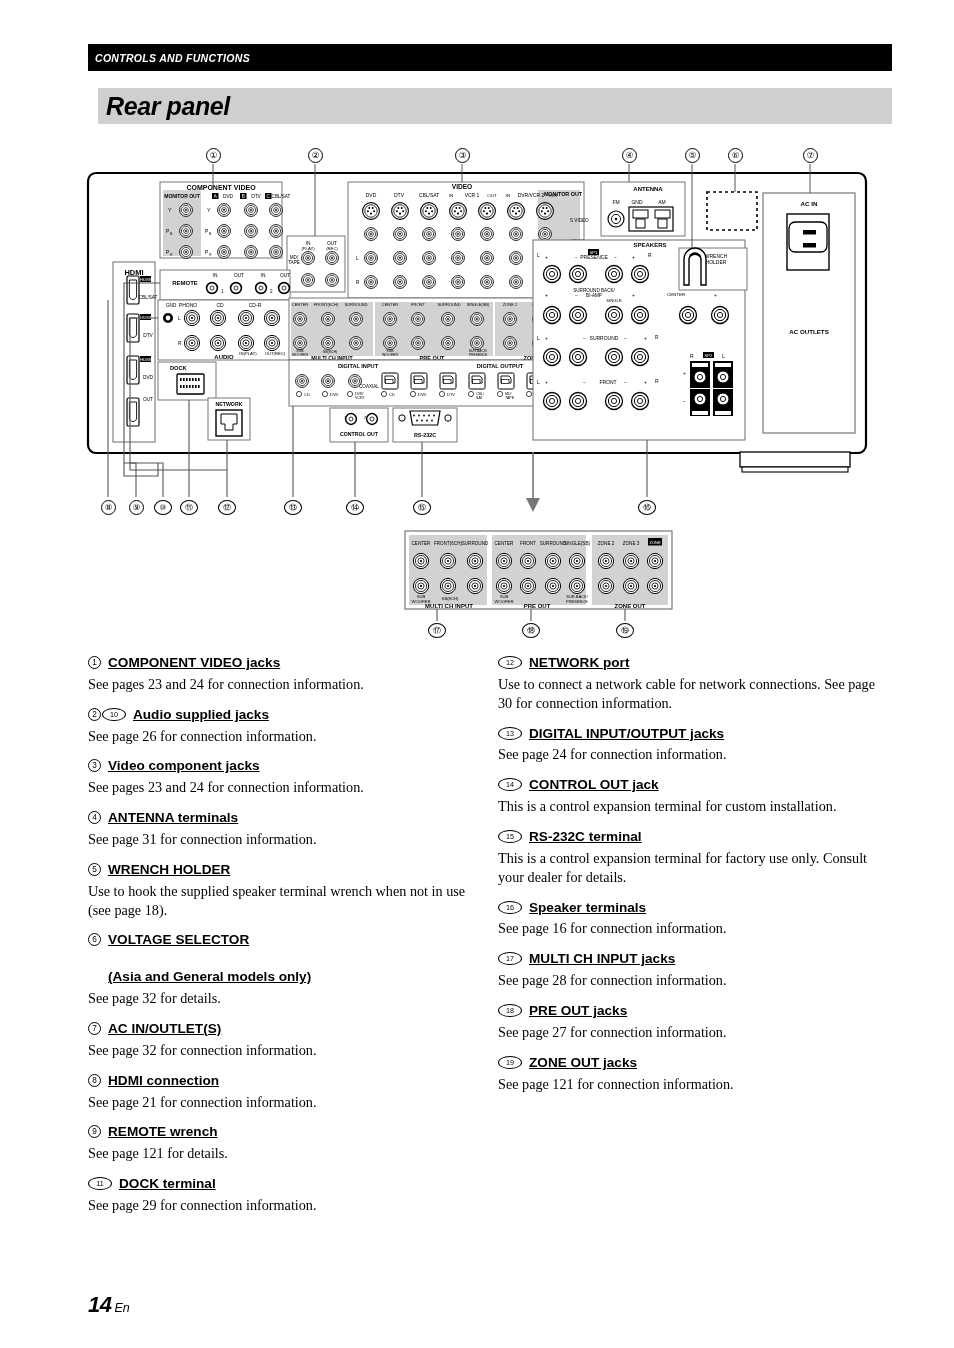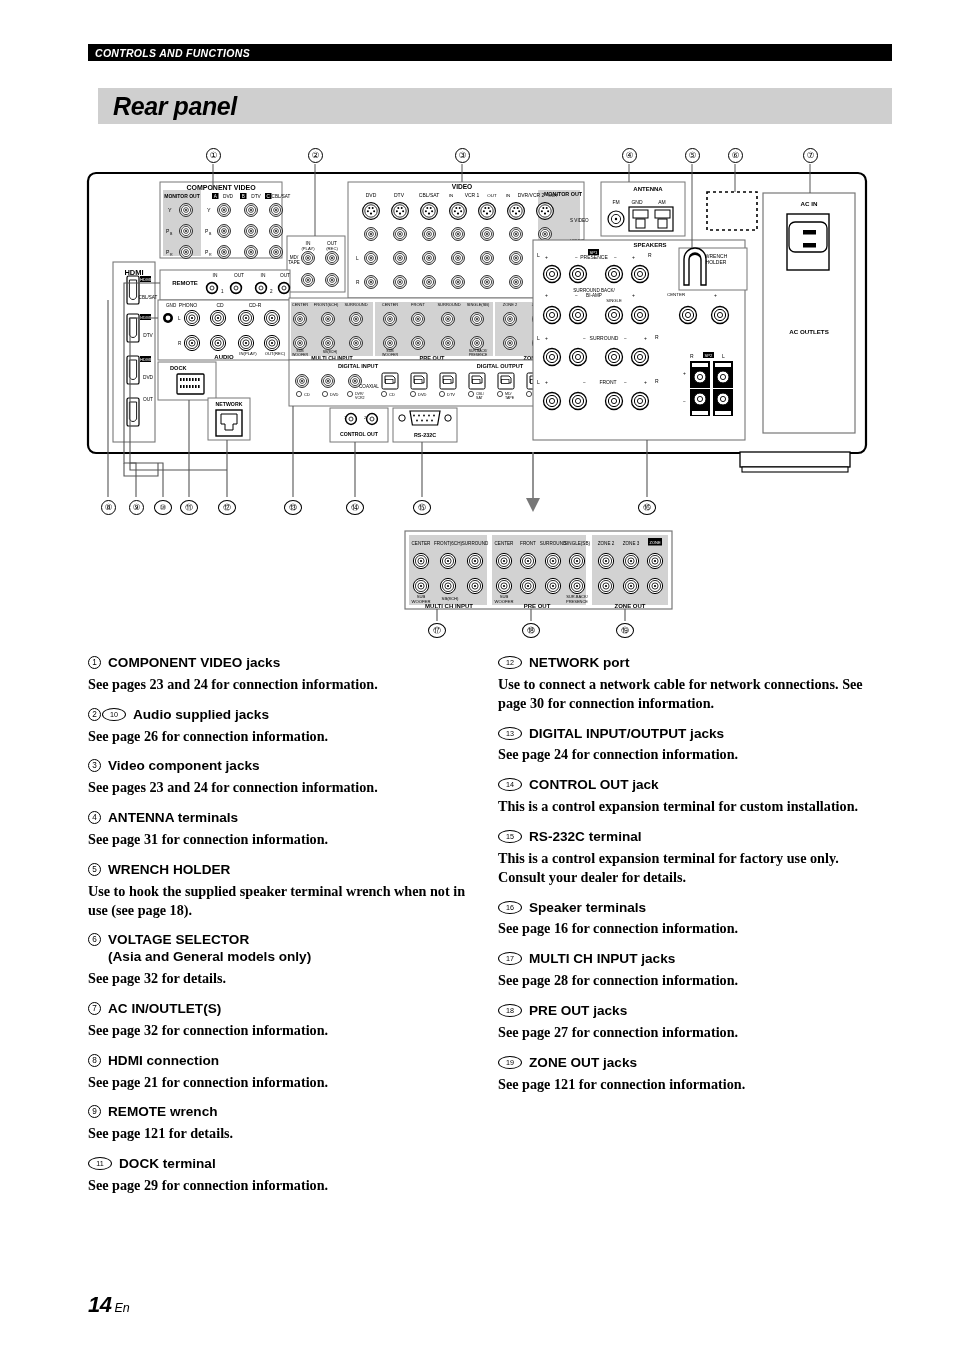--- a/index.html
+++ b/index.html
@@ -8,33 +8,33 @@
     width:954px; height:1348px;
     background:#ffffff;
     font-family:"Liberation Serif", serif;
     color:#000;
     position:relative;
     overflow:hidden;
   }
 
   
   #running-head{
-    position:absolute; left:88px; top:44px; width:804px; height:17px;
+    position:absolute; left:88px; top:44px; width:804px; height:27px;
     background:#000; color:#fff;
     font-family:"Liberation Sans", sans-serif;
     font-weight:bold; font-style:italic; font-size:10.5px;
     letter-spacing:.3px;
     display:flex; align-items:center; padding-left:7px;
   }
 
   
   #section-title-bar{
     position:absolute; left:98px; top:88px; width:794px; height:36px;
     background:#cfcfcf;
-    display:flex; align-items:center; padding-left:15px;text-align:right;
+    display:flex; align-items:center; padding-left:8px;text-align:right;
   }
   #section-title{
     font-family:"Liberation Sans", sans-serif;
     font-weight:bold; font-style:italic;
     font-size:25px; letter-spacing:-.4px; color:#000;
   }
 
   
   #figure { position:absolute; left:0; top:0; width:954px; height:650px; }
   #figure svg { position:absolute; left:0; top:0; }
@@ -63,25 +63,25 @@
   }
   .num-group{ display:inline-flex; gap:1px; margin-right:7px; flex:0 0 auto; padding-top:1px;}
   .num{
     display:inline-block; width:13px; height:13px; border-radius:50%;
     border:1px solid #000; background:#fff;
     font-family:"Liberation Sans", sans-serif;
     font-weight:normal; font-size:8.2px; line-height:11.5px;
     text-align:center;
   }
   .num.w{ width:24px; font-size:7.2px; }
-  .head-text{ flex:1 1 auto; }
-  .head-sub{ display:block; padding-left:0; }
+  .head-text{ flex:1 1 auto;text-decoration:underline; }
+  .head-sub{ display:block; padding-left:0;margin-top:20px; }
   .entry-body{
     font-family:"Liberation Serif", serif;
-    font-size:14.2px; line-height:1.33; margin-top:3px;font-weight:bold;
+    font-size:14.2px; line-height:1.33; margin-top:3px;
   }
 
   
   #page-footer{
     position:absolute; left:88px; top:1292px;
     font-family:"Liberation Sans", sans-serif;
   }
   #page-number{ font-weight:bold; font-size:22px; font-style:italic; letter-spacing:-.5px;}
   #page-lang{ font-size:12.5px; font-style:italic; margin-left:3px;text-align:center; }
 </style>

